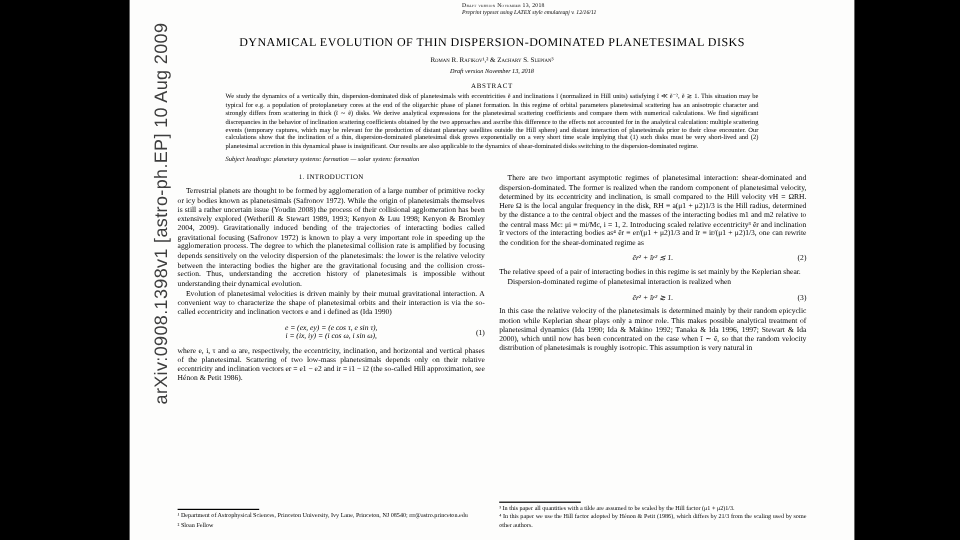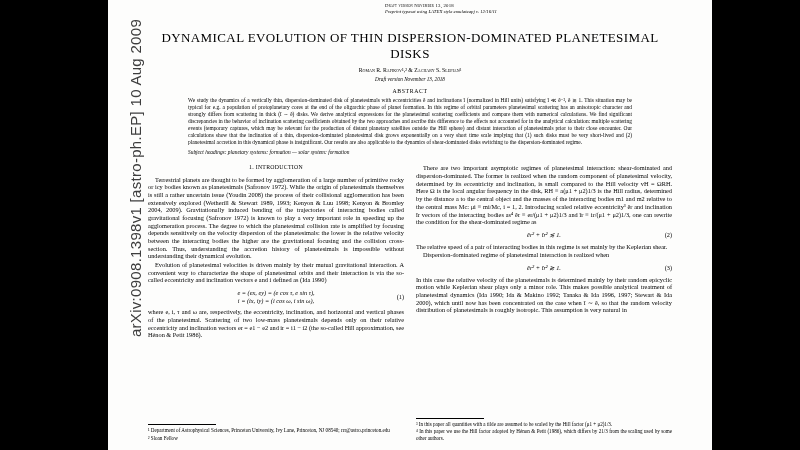--- a/index.html
+++ b/index.html
@@ -20,21 +20,21 @@
     font-size:15px;color:#3d3d3d;letter-spacing:.3px;
   }
   .content{
     position:absolute;left:40px;right:40px;top:3px;bottom:8px;
     display:flex;flex-direction:column;
   }
   .slug{margin-left:237px;font-size:4.8px;line-height:1.35}
   .slug .l1{font-variant:small-caps;letter-spacing:.2px}
   .slug .l2{font-style:italic}
   .title{
-    font-size:13px;font-weight:normal;text-align:center;
+    font-size:10px;font-weight:normal;text-align:center;
     margin:14px 0 0;letter-spacing:.4px;line-height:1.2;
   }
   .authors{text-align:center;font-variant:small-caps;font-size:5.8px;margin-top:6px}
   .draftline{text-align:center;font-style:italic;font-size:5.2px;margin-top:3px}
   .abs-head{text-align:center;font-size:5.8px;margin-top:6px;letter-spacing:.6px;font-variant:small-caps}
   .abs-body{font-size:5.4px;line-height:1.28;text-align:justify;margin:3px 40px 0}
   .subject{font-size:5.4px;margin:4px 40px 0;font-style:italic}
   .columns{flex:1;display:flex;gap:12px;margin-top:9px;min-height:0}
   .col{flex:1;display:flex;flex-direction:column;font-size:6.3px;line-height:1.22;min-width:0}
   .sec-head{text-align:center;font-size:5.8px;font-variant:small-caps;margin-bottom:4px;letter-spacing:.3px}

